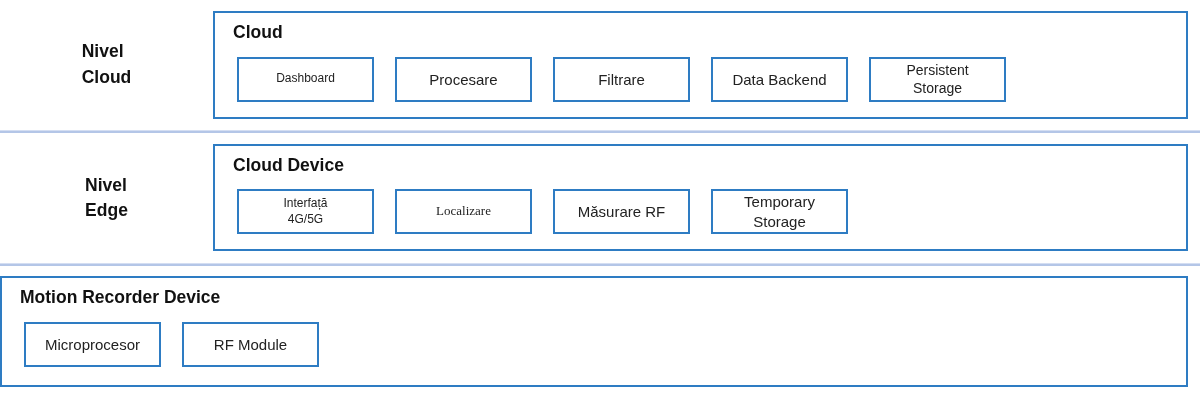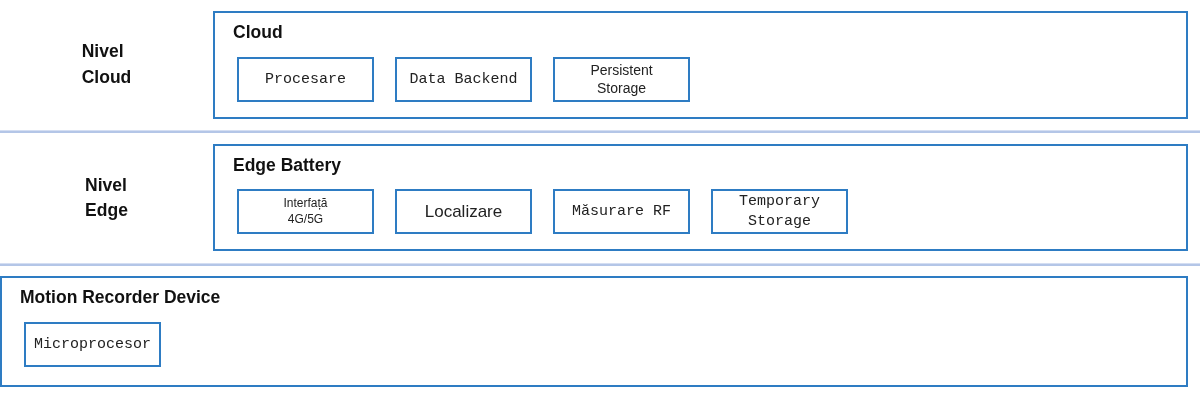--- a/index.html
+++ b/index.html
@@ -68,60 +68,66 @@
     justify-content: center;
     text-align: center;
     background: #ffffff;
   }
   .box-label {
     white-space: pre-line;
     line-height: 1.3;
     color: #222;
   }
   .sz12 { font-size: 12px; }
-  .sz13 { font-size: 17px; }
+  .sz13 { font-size: 13px; font-family: Liberation Serif, serif; }
   .sz14 { font-size: 14px; }
-  .sz15 { font-size: 15px; font-family: Liberation Mono, monospace; }
+  .sz15 { font-size: 15px; }
 </style>
 </head>
 <body>
 
 <div class="diagram">
 
   <div class="band band-1">
     <div class="label-col">
       <div class="level-label">Nivel
 Cloud</div>
     </div>
     <div class="container">
       <div class="container-title">Cloud</div>
       <div class="boxes-row">
         <div class="box">
+            <span class="box-label sz12">Dashboard</span>
+          </div>
+        <div class="box">
             <span class="box-label sz15">Procesare</span>
+          </div>
+        <div class="box">
+            <span class="box-label sz15">Filtrare</span>
           </div>
         <div class="box">
             <span class="box-label sz15">Data Backend</span>
           </div>
         <div class="box">
             <span class="box-label sz14">Persistent
 Storage</span>
           </div>
       </div>
     </div>
   </div>
 
   <div class="divider"></div>
 
   <div class="band band-2">
     <div class="label-col">
       <div class="level-label">Nivel
 Edge</div>
     </div>
     <div class="container">
-      <div class="container-title">Edge Battery</div>
+      <div class="container-title">Cloud Device</div>
       <div class="boxes-row">
         <div class="box">
             <span class="box-label sz12">Interfață
 4G/5G</span>
           </div>
         <div class="box">
             <span class="box-label sz13">Localizare</span>
           </div>
         <div class="box">
             <span class="box-label sz15">Măsurare RF</span>
@@ -136,17 +142,20 @@
 
   <div class="divider"></div>
 
   <div class="band band-3">
     <div class="container">
       <div class="container-title">Motion Recorder Device</div>
       <div class="boxes-row">
         <div class="box">
             <span class="box-label sz15">Microprocesor</span>
           </div>
+        <div class="box">
+            <span class="box-label sz15">RF Module</span>
+          </div>
       </div>
     </div>
   </div>
 
 </div>
 
 </body></html>

